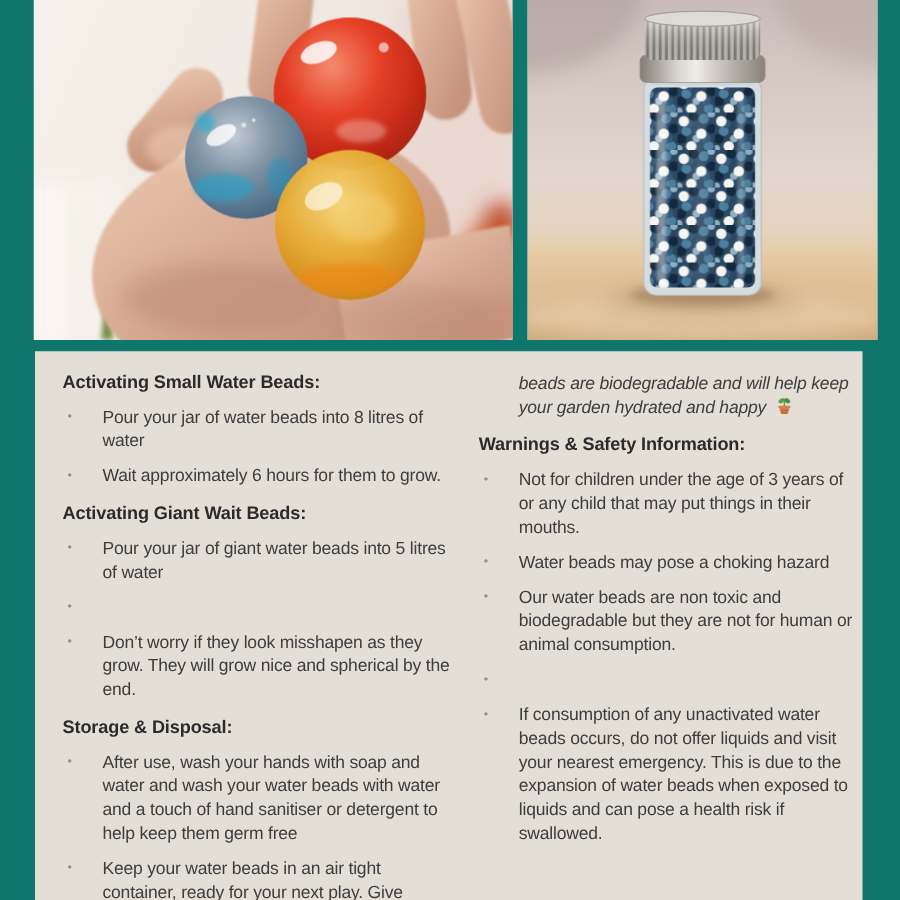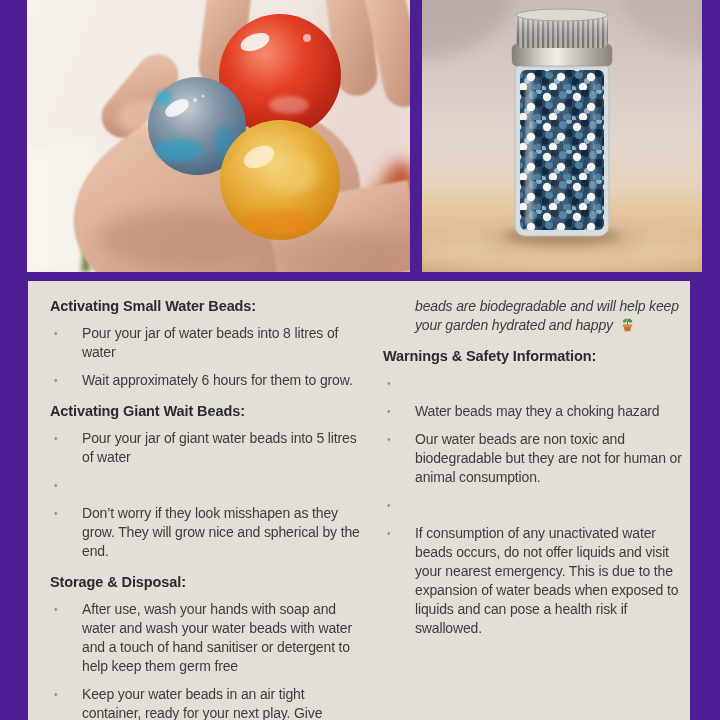--- a/index.html
+++ b/index.html
@@ -1,17 +1,17 @@
 <!DOCTYPE html>
 <html><head>
 <meta charset="utf-8">
 <style>
   html,body{margin:0;padding:0;}
   body{width:720px;height:720px;font-family:"Liberation Sans", sans-serif;}
-  .page{position:relative;width:720px;height:720px;background:#4c1d95;overflow:hidden;}
+  .page{position:relative;width:720px;height:720px;background:#0f766e;overflow:hidden;}
 
   
   .photo{position:absolute;top:0;overflow:hidden;background:#eee6df;}
   .photo-left{left:27px;width:383px;height:272px;}
   .photo-right{left:422px;width:280px;height:272px;}
   .photo svg{display:block;}
 
   
   .panel{position:absolute;left:28px;top:281px;width:662px;height:439px;
          background:#e3dfd6;overflow:hidden;}
@@ -256,24 +256,25 @@
               <ellipse cx="5.2" cy="3.6" rx="2.6" ry="1.6" fill="#5e9c48" transform="rotate(-35 5.2 3.6)"></ellipse>
               <ellipse cx="9.8" cy="3.6" rx="2.6" ry="1.6" fill="#4c8a3c" transform="rotate(35 9.8 3.6)"></ellipse>
               <rect x="7" y="3.5" width="1" height="4.5" fill="#4c8a3c"></rect>
               <rect x="2.6" y="7.6" width="9.8" height="1.9" rx="0.9" fill="#d8803e"></rect>
               <path d="M3.6 9.5 h7.8 l-1.3 4.7 h-5.2 z" fill="#c96f35"></path>
             </svg></p>
           <h3>Warnings &amp; Safety Information:</h3>
           <ul>
             <li>
               <span class="dot">•</span>
-            </li>
-            <li>
-              <span class="dot">•</span>
-              <span class="btext">Water beads may they a choking hazard</span>
+              <span class="btext">Not for children under the age of 3 years of or any child that may put things in their mouths.</span>
+            </li>
+            <li>
+              <span class="dot">•</span>
+              <span class="btext">Water beads may pose a choking hazard</span>
             </li>
             <li>
               <span class="dot">•</span>
               <span class="btext">Our water beads are non toxic and biodegradable but they are not for human or animal consumption.</span>
             </li>
             <li>
               <span class="dot">•</span>
             </li>
             <li>
               <span class="dot">•</span>

